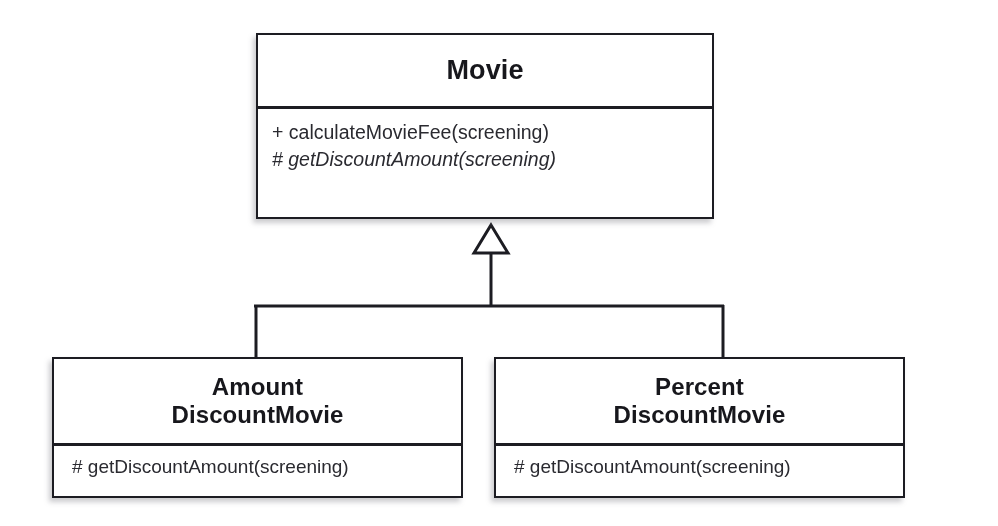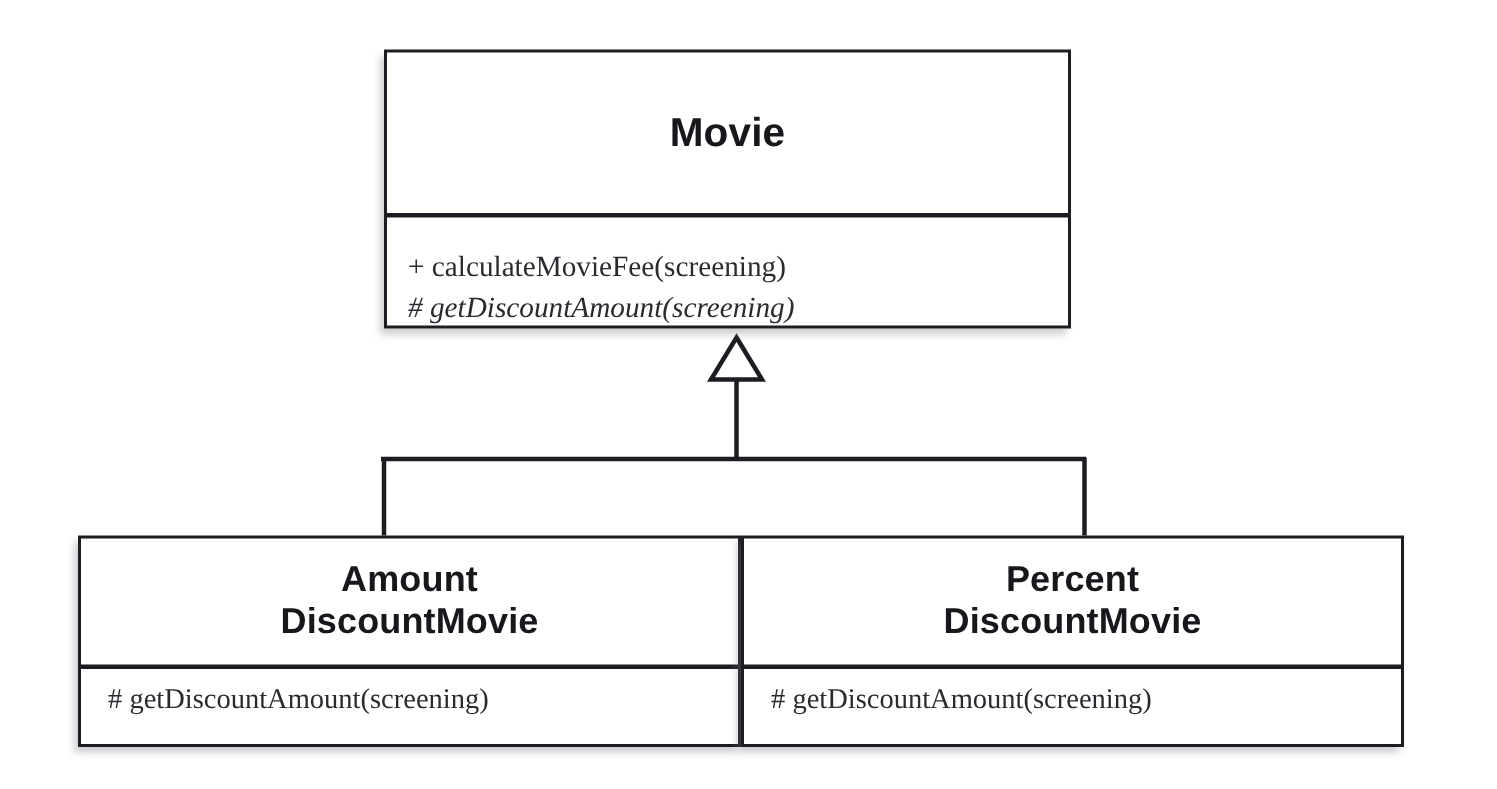--- a/index.html
+++ b/index.html
@@ -56,56 +56,55 @@
   }
 
   .uml-divider {
     height: 2.5px;
     background: #1c1c22;
     width: 100%;
   }
 
   .uml-members-compartment {
     box-sizing: border-box;
-    padding: 20px 0 8px 14px;
-    font-family: Liberation Serif, serif;
+    padding: 10px 0 8px 14px;
   }
 
   .uml-member {
     color: #2a2a30;
     line-height: 1.42;
     white-space: nowrap;
   }
   .uml-member.abstract {
     font-style: italic;
   }
 
   
   #class-movie {
     left: 256px;
     top: 33px;
     width: 458px;
     height: 186px;
   }
   #class-movie .uml-name-compartment {
-    height: 107px;
+    height: 71px;
   }
   #class-movie .uml-class-name {
     font-size: 27px;
   }
   #class-movie .uml-members-compartment {
     height: 93px;
   }
   #class-movie .uml-member {
     font-size: 19.5px;
   }
 
   
   .subclass {
-    width: 442px;
+    width: 411px;
     height: 141px;
     top: 357px;
   }
   #class-amount-discount-movie { left: 52px; }
   #class-percent-discount-movie { left: 494px; }
 
   .subclass .uml-name-compartment {
     height: 84px;
   }
   .subclass .uml-class-name {

